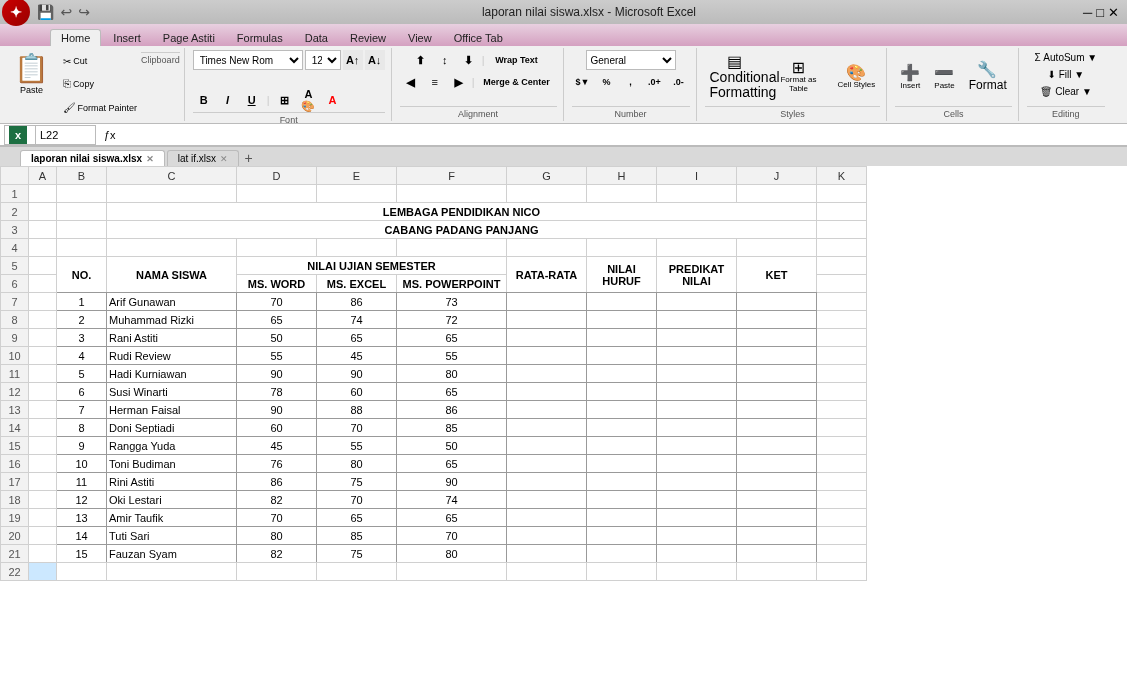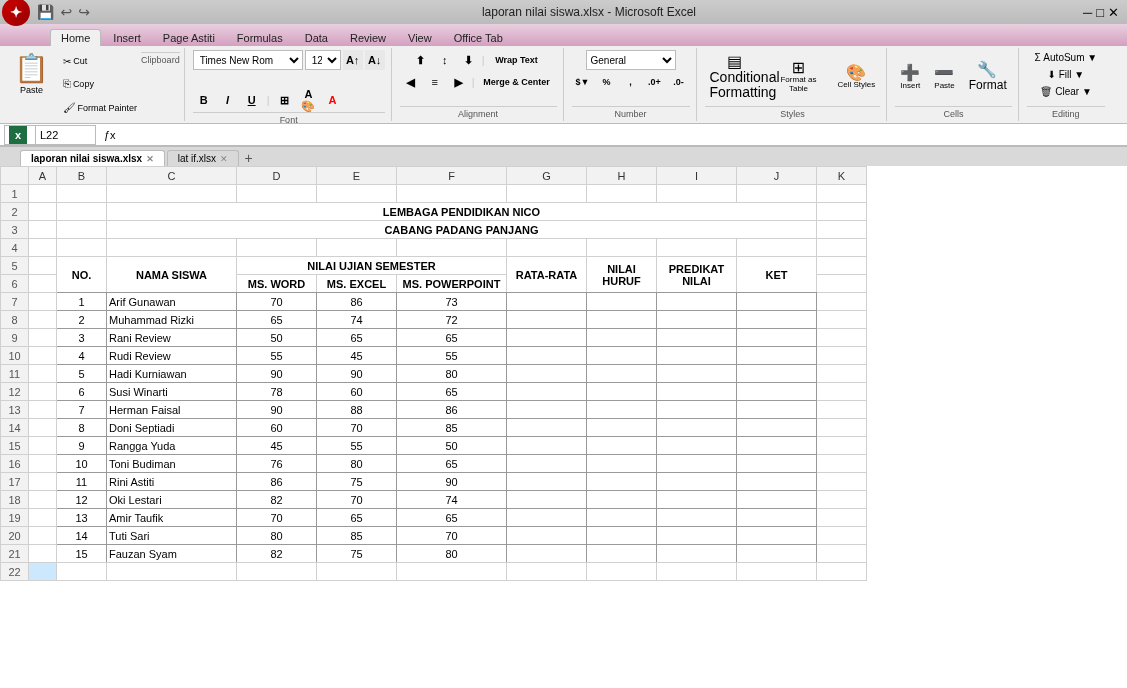--- a/index.html
+++ b/index.html
@@ -675,21 +675,21 @@
     <td style="border:1px solid #999;"></td>
     <td style="border:1px solid #999;"></td>
     <td style="border:1px solid #999;"></td>
     <td style="border:1px solid #999;"></td>
     <td></td>
   </tr>
         <tr>
     <td class="row-header">9</td>
     <td></td>
     <td class="data-center" style="border:1px solid #999;">3</td>
-    <td class="data-left" style="border:1px solid #999;">Rani Review</td>
+    <td class="data-left" style="border:1px solid #999;">Rani Astiti</td>
     <td class="data-center" style="border:1px solid #999;">50</td>
     <td class="data-center" style="border:1px solid #999;">65</td>
     <td class="data-center" style="border:1px solid #999;">65</td>
     <td style="border:1px solid #999;"></td>
     <td style="border:1px solid #999;"></td>
     <td style="border:1px solid #999;"></td>
     <td style="border:1px solid #999;"></td>
     <td></td>
   </tr>
         <tr>

